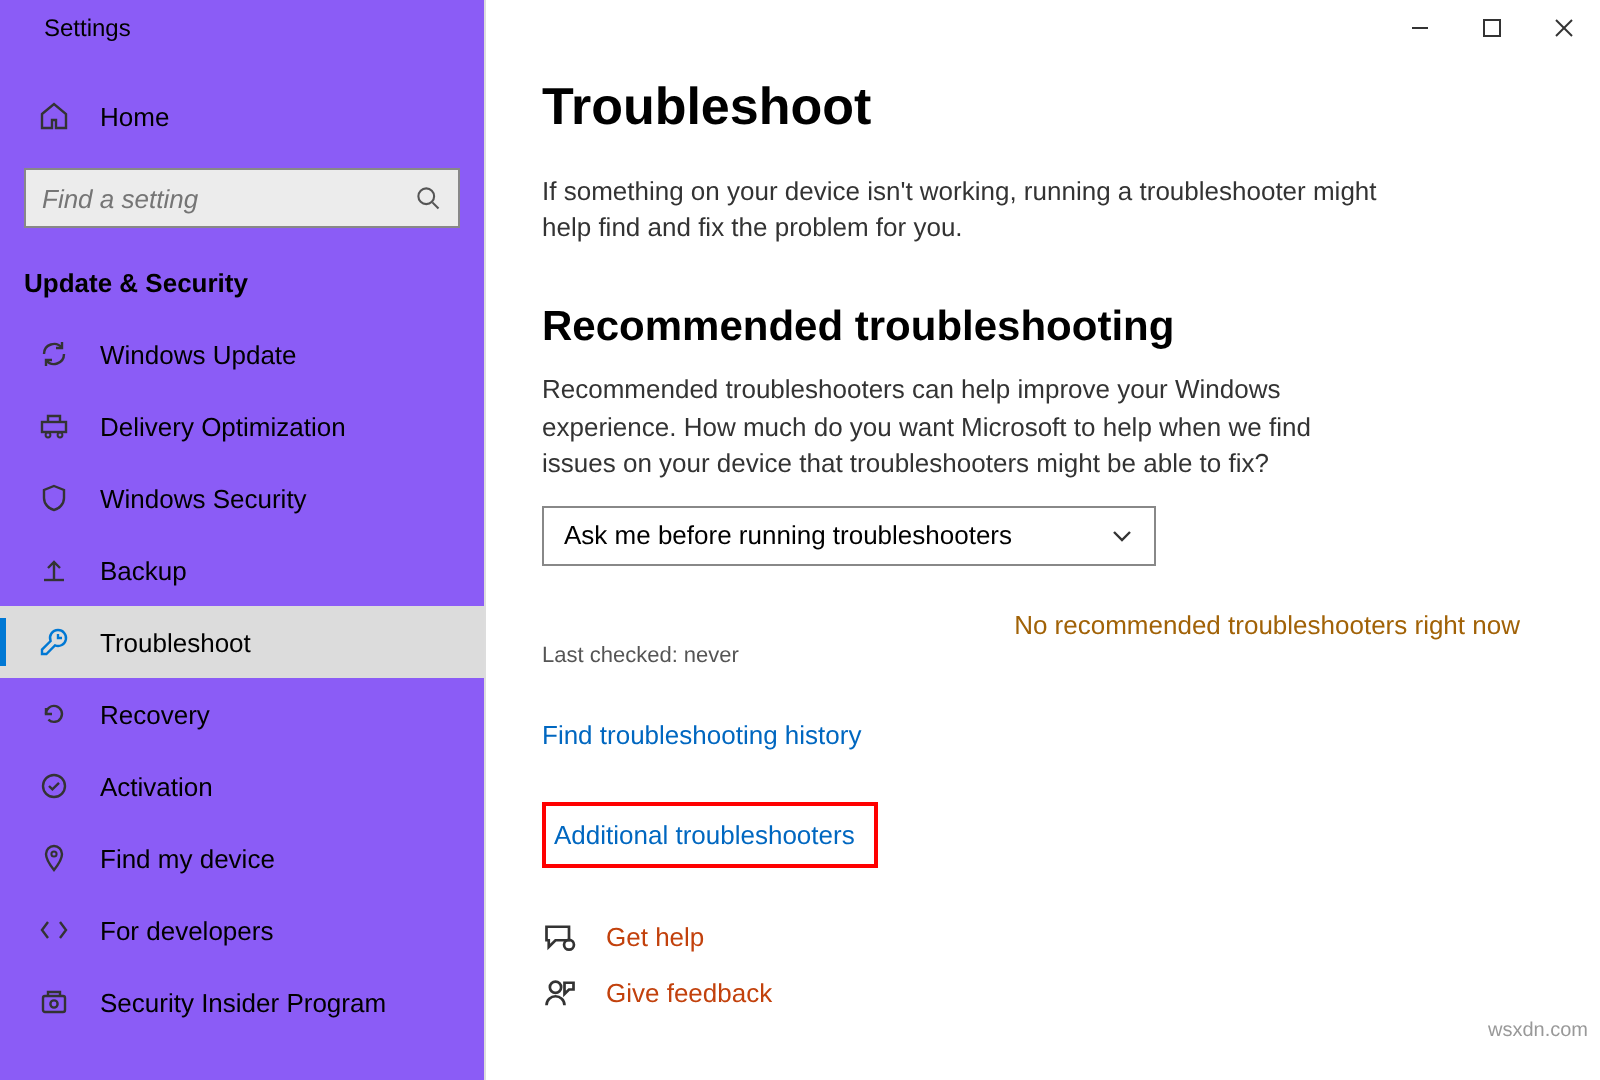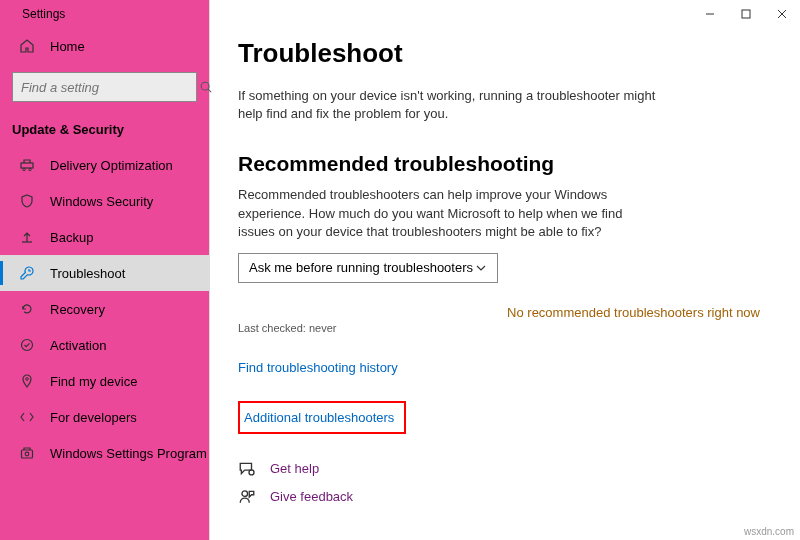--- a/index.html
+++ b/index.html
@@ -2,42 +2,42 @@
 <html><head>
 <meta charset="utf-8">
 <style>
 * { margin: 0; padding: 0; box-sizing: border-box; font-family: "Segoe UI", Arial, sans-serif; }
 body { width: 800px; height: 540px; background: #fff; overflow: hidden; position: relative; }
 .window { display: flex; height: 100%; }
 .titlebar { position: absolute; top: 0; left: 0; right: 0; height: 28px; display: flex; align-items: center; z-index: 10; padding-left: 10px; }
 .titlebar .title { font-size: 12px; padding-left: 12px; color: #000; }
 .titlebar .controls { margin-left: auto; display: flex; }
 .titlebar .ctrl { width: 36px; height: 28px; display: flex; align-items: center; justify-content: center; color: #333; }
-.sidebar { width: 210px; background: #ec4899; height: 100%; padding-top: 28px; border-right: 1px solid #ddd; }
+.sidebar { width: 243px; background: #8b5cf6; height: 100%; padding-top: 40px; border-right: 1px solid #ddd; }
 .home-row, .nav-item { display: flex; align-items: center; height: 36px; padding-left: 18px; font-size: 13px; color: #000; cursor: pointer; }
 .home-row .icon, .nav-item .icon { width: 18px; height: 18px; margin-right: 14px; display: flex; align-items: center; justify-content: center; color: #333; }
 .search-box { margin: 8px 12px 12px 12px; height: 30px; border: 1px solid #888; background: #ececec; display: flex; align-items: center; padding: 0 8px; }
 .search-box input { flex: 1; border: none; background: transparent; outline: none; font-size: 13px; font-style: italic; color: #666; }
 .search-box .sicon { color: #555; }
 .section-header { font-size: 13px; font-weight: 600; padding: 8px 18px 10px 12px; color: #000; }
 .nav-item.active { background: #dcdcdc; position: relative; }
 .nav-item.active::before { content: ""; position: absolute; left: 0; top: 6px; bottom: 6px; width: 3px; background: #0078d4; }
 .content { flex: 1; padding: 38px 40px 20px 28px; overflow: auto; }
 h1 { font-size: 26px; font-weight: 600; margin-bottom: 18px; color: #000; }
 h2 { font-size: 21px; font-weight: 600; margin-top: 29px; margin-bottom: 10px; color: #000; }
 .desc { font-size: 13px; color: #333; line-height: 1.4; max-width: 420px; }
-.dropdown { margin-top: 12px; border: 1px solid #888; width: 260px; height: 30px; display: flex; align-items: center; padding: 0 10px; font-size: 13px; justify-content: space-between; cursor: pointer; }
+.dropdown { margin-top: 12px; border: 1px solid #888; width: 307px; height: 30px; display: flex; align-items: center; padding: 0 10px; font-size: 13px; justify-content: space-between; cursor: pointer; }
 .status { margin-top: 22px; font-size: 13px; color: #a16207; text-align: right; }
 .sub { font-size: 11px; color: #555; margin-top: 2px; }
 .link { color: #0067c0; font-size: 13px; margin-top: 26px; display: block; cursor: pointer; }
 .link.boxed { border: 2.5px solid #ff0000; padding: 7px 10px 7px 4px; display: inline-block; margin-top: 26px; color:#0067c0; font-weight:400; }
 .help-row { display: flex; align-items: center; margin-top: 10px; }
 .help-row .hicon { width: 22px; margin-right: 10px; color: #333; }
-.help-row .htxt { color: #701a75; font-size: 13px; cursor: pointer; }
-.watermark { position: absolute; bottom: 3px; right: 6px; font-size: 10px; color: #999; }
+.help-row .htxt { color: #c2410c; font-size: 13px; cursor: pointer; }
+.watermark { position: absolute; bottom: 19px; right: 6px; font-size: 10px; color: #999; }
 svg { display: block; }
 </style>
 </head>
 <body>
 
 <div class="titlebar">
   <span class="title">Settings</span>
   <div class="controls">
     <div class="ctrl">
         <svg width="10" height="10">
@@ -75,20 +75,29 @@
       <span class="sicon">
           <svg width="14" height="14" viewBox="0 0 16 16">
             <circle cx="7" cy="7" r="4.5" fill="none" stroke="#555" stroke-width="1.2"></circle>
             <line x1="10.5" y1="10.5" x2="14" y2="14" stroke="#555" stroke-width="1.2"></line>
           </svg>
         </span>
     </div>
 
     <div class="section-header">Update &amp; Security</div>
 
+    <div class="nav-item">
+      <span class="icon">
+          <svg width="16" height="16" viewBox="0 0 16 16">
+            <path d="M3 8a5 5 0 0 1 9-3M13 8a5 5 0 0 1-9 3" fill="none" stroke="#333" stroke-width="1.2"></path>
+            <path d="M12 2v3h-3M4 14v-3h3" fill="none" stroke="#333" stroke-width="1.2"></path>
+          </svg>
+        </span>
+      <span>Windows Update</span>
+    </div>
 
     <div class="nav-item">
       <span class="icon">
           <svg width="16" height="16" viewBox="0 0 16 16">
             <rect x="2" y="6" width="12" height="5" fill="none" stroke="#333" stroke-width="1.2"></rect>
             <path d="M5 6 V3 H11 V6" fill="none" stroke="#333" stroke-width="1.2"></path>
             <circle cx="5" cy="12.5" r="1.2" fill="none" stroke="#333"></circle>
             <circle cx="11" cy="12.5" r="1.2" fill="none" stroke="#333"></circle>
           </svg>
         </span>
@@ -163,21 +172,21 @@
     </div>
 
     <div class="nav-item">
       <span class="icon">
           <svg width="16" height="16" viewBox="0 0 16 16">
             <rect x="2.5" y="5" width="11" height="8" rx="1" fill="none" stroke="#333" stroke-width="1.2"></rect>
             <circle cx="8" cy="9" r="1.8" fill="none" stroke="#333" stroke-width="1.2"></circle>
             <path d="M5 5V3h6v2" fill="none" stroke="#333" stroke-width="1.2"></path>
           </svg>
         </span>
-      <span>Windows Settings Program</span>
+      <span>Security Insider Program</span>
     </div>
   </div>
 
   <div class="content">
     <h1>Troubleshoot</h1>
     <p class="desc">If something on your device isn't working, running a troubleshooter might help find and fix the problem for you.</p>
 
     <h2>Recommended troubleshooting</h2>
     <p class="desc">Recommended troubleshooters can help improve your Windows experience. How much do you want Microsoft to help when we find issues on your device that troubleshooters might be able to fix?</p>
 

